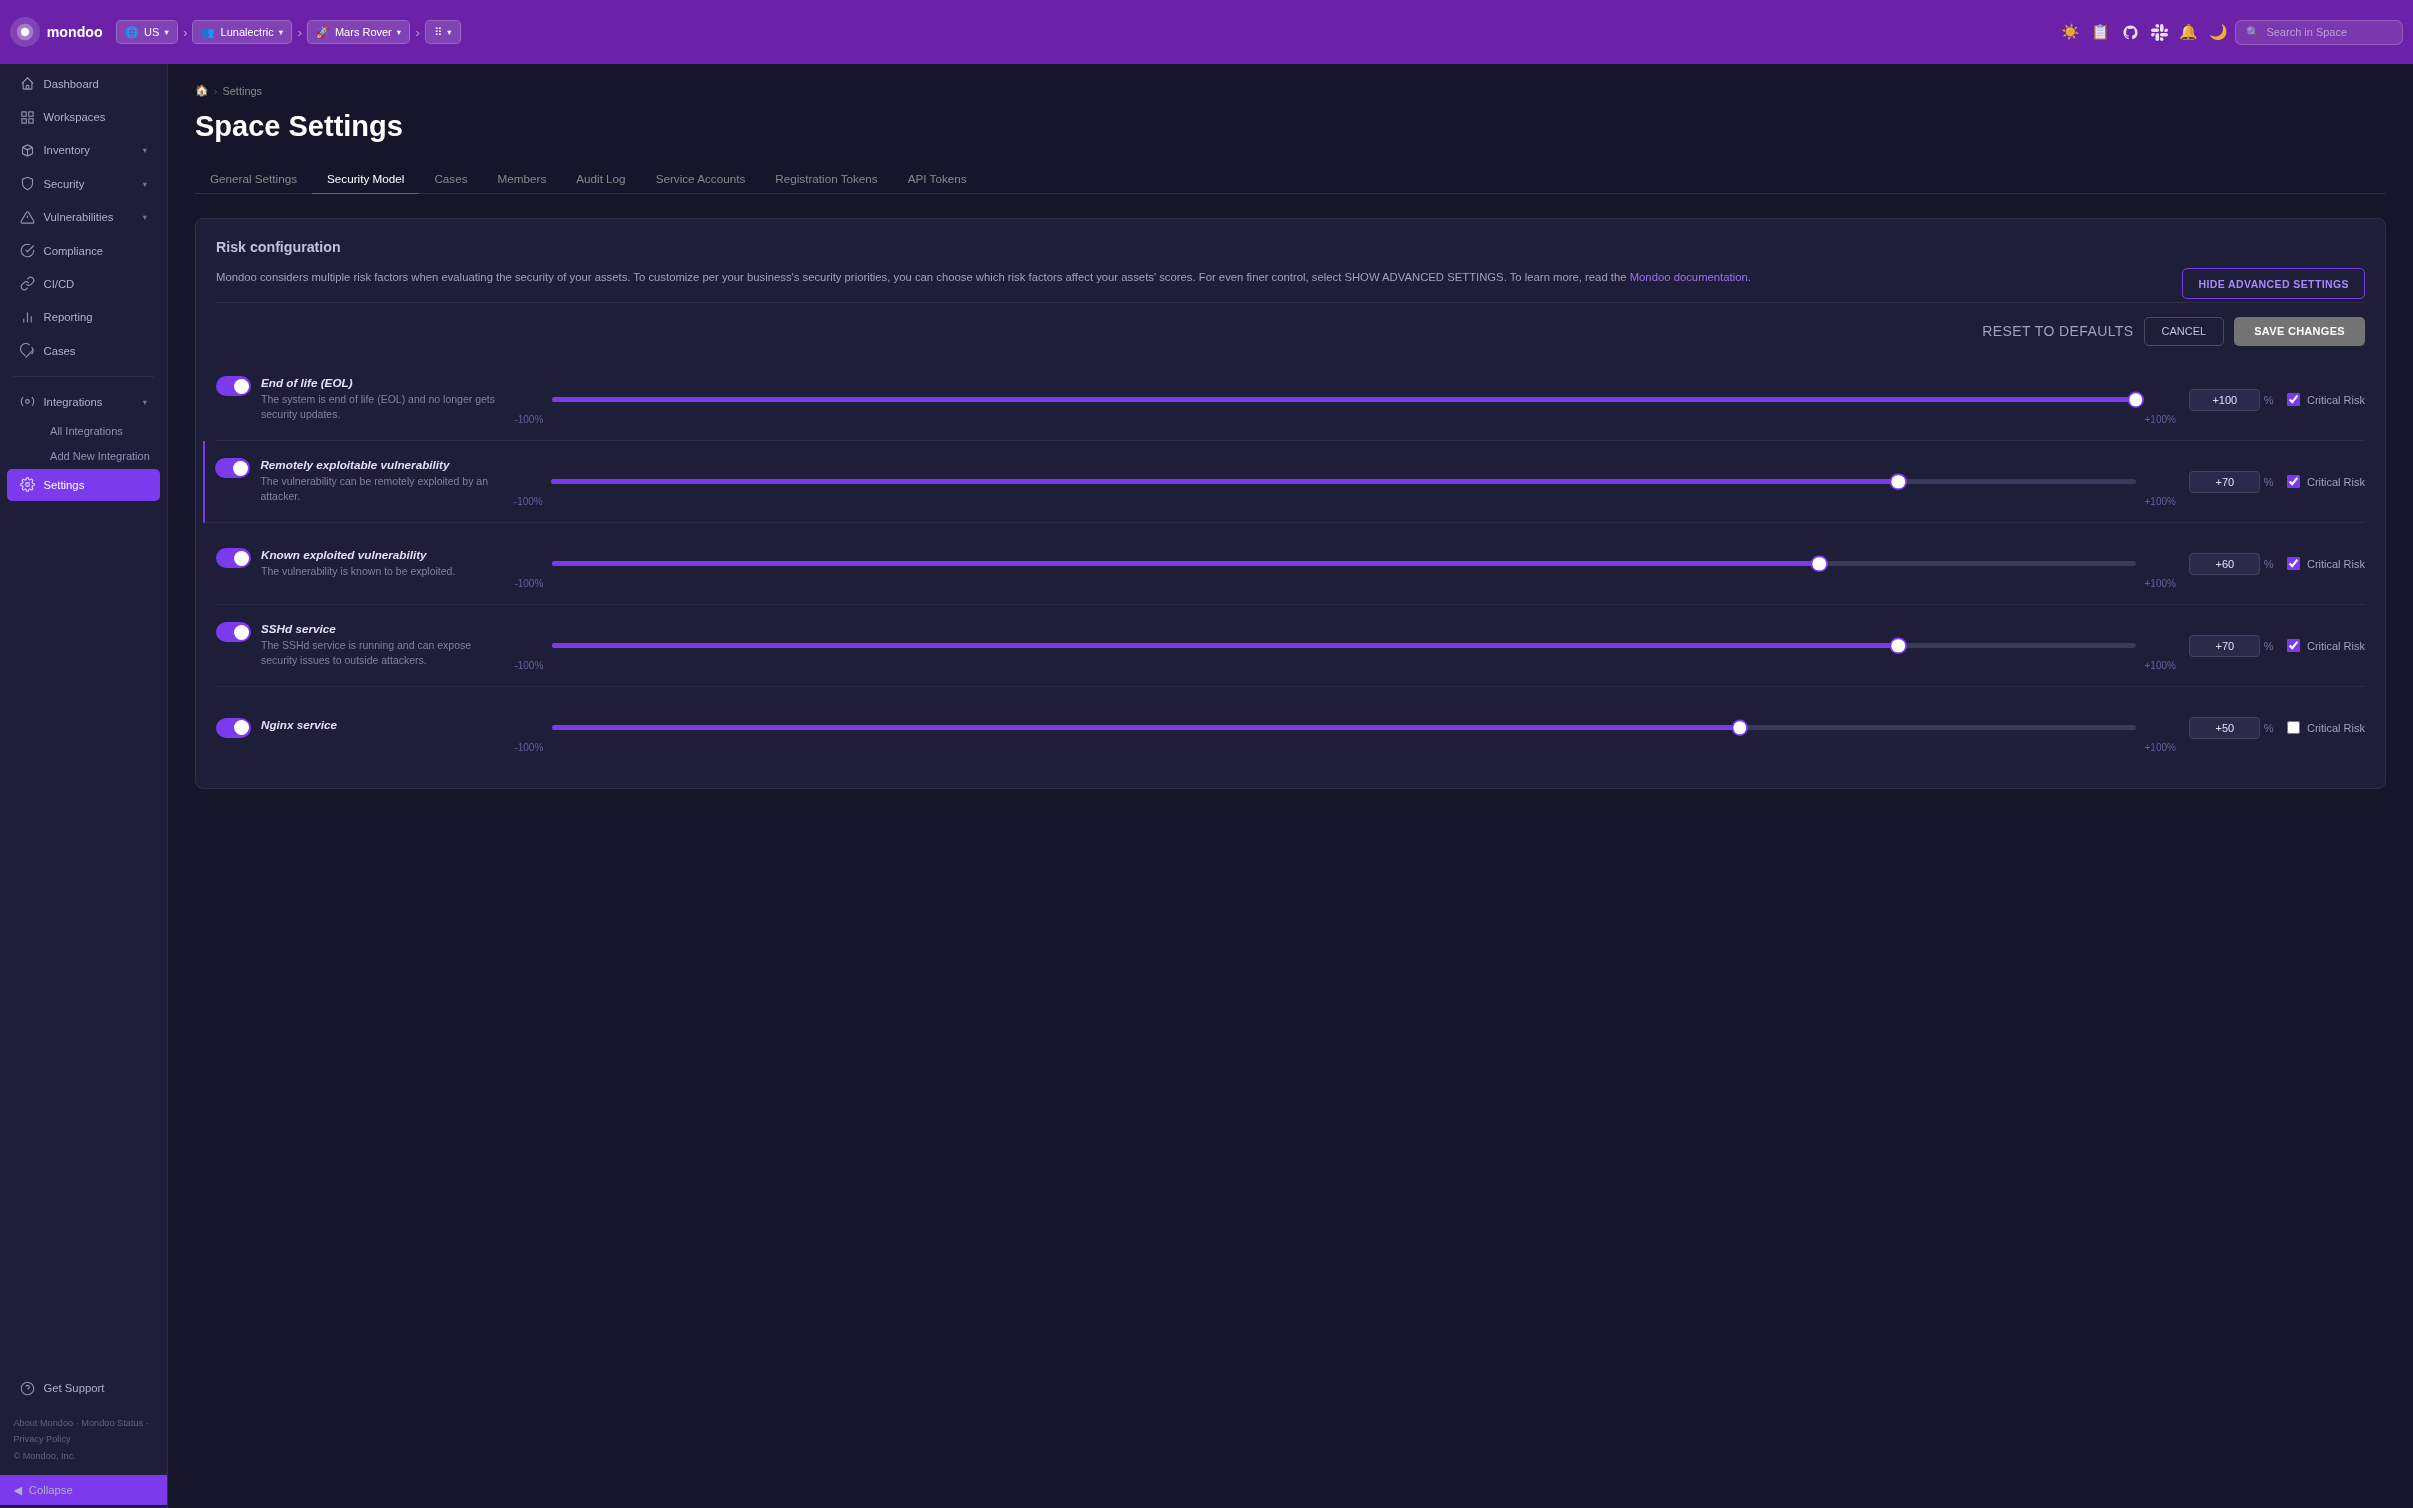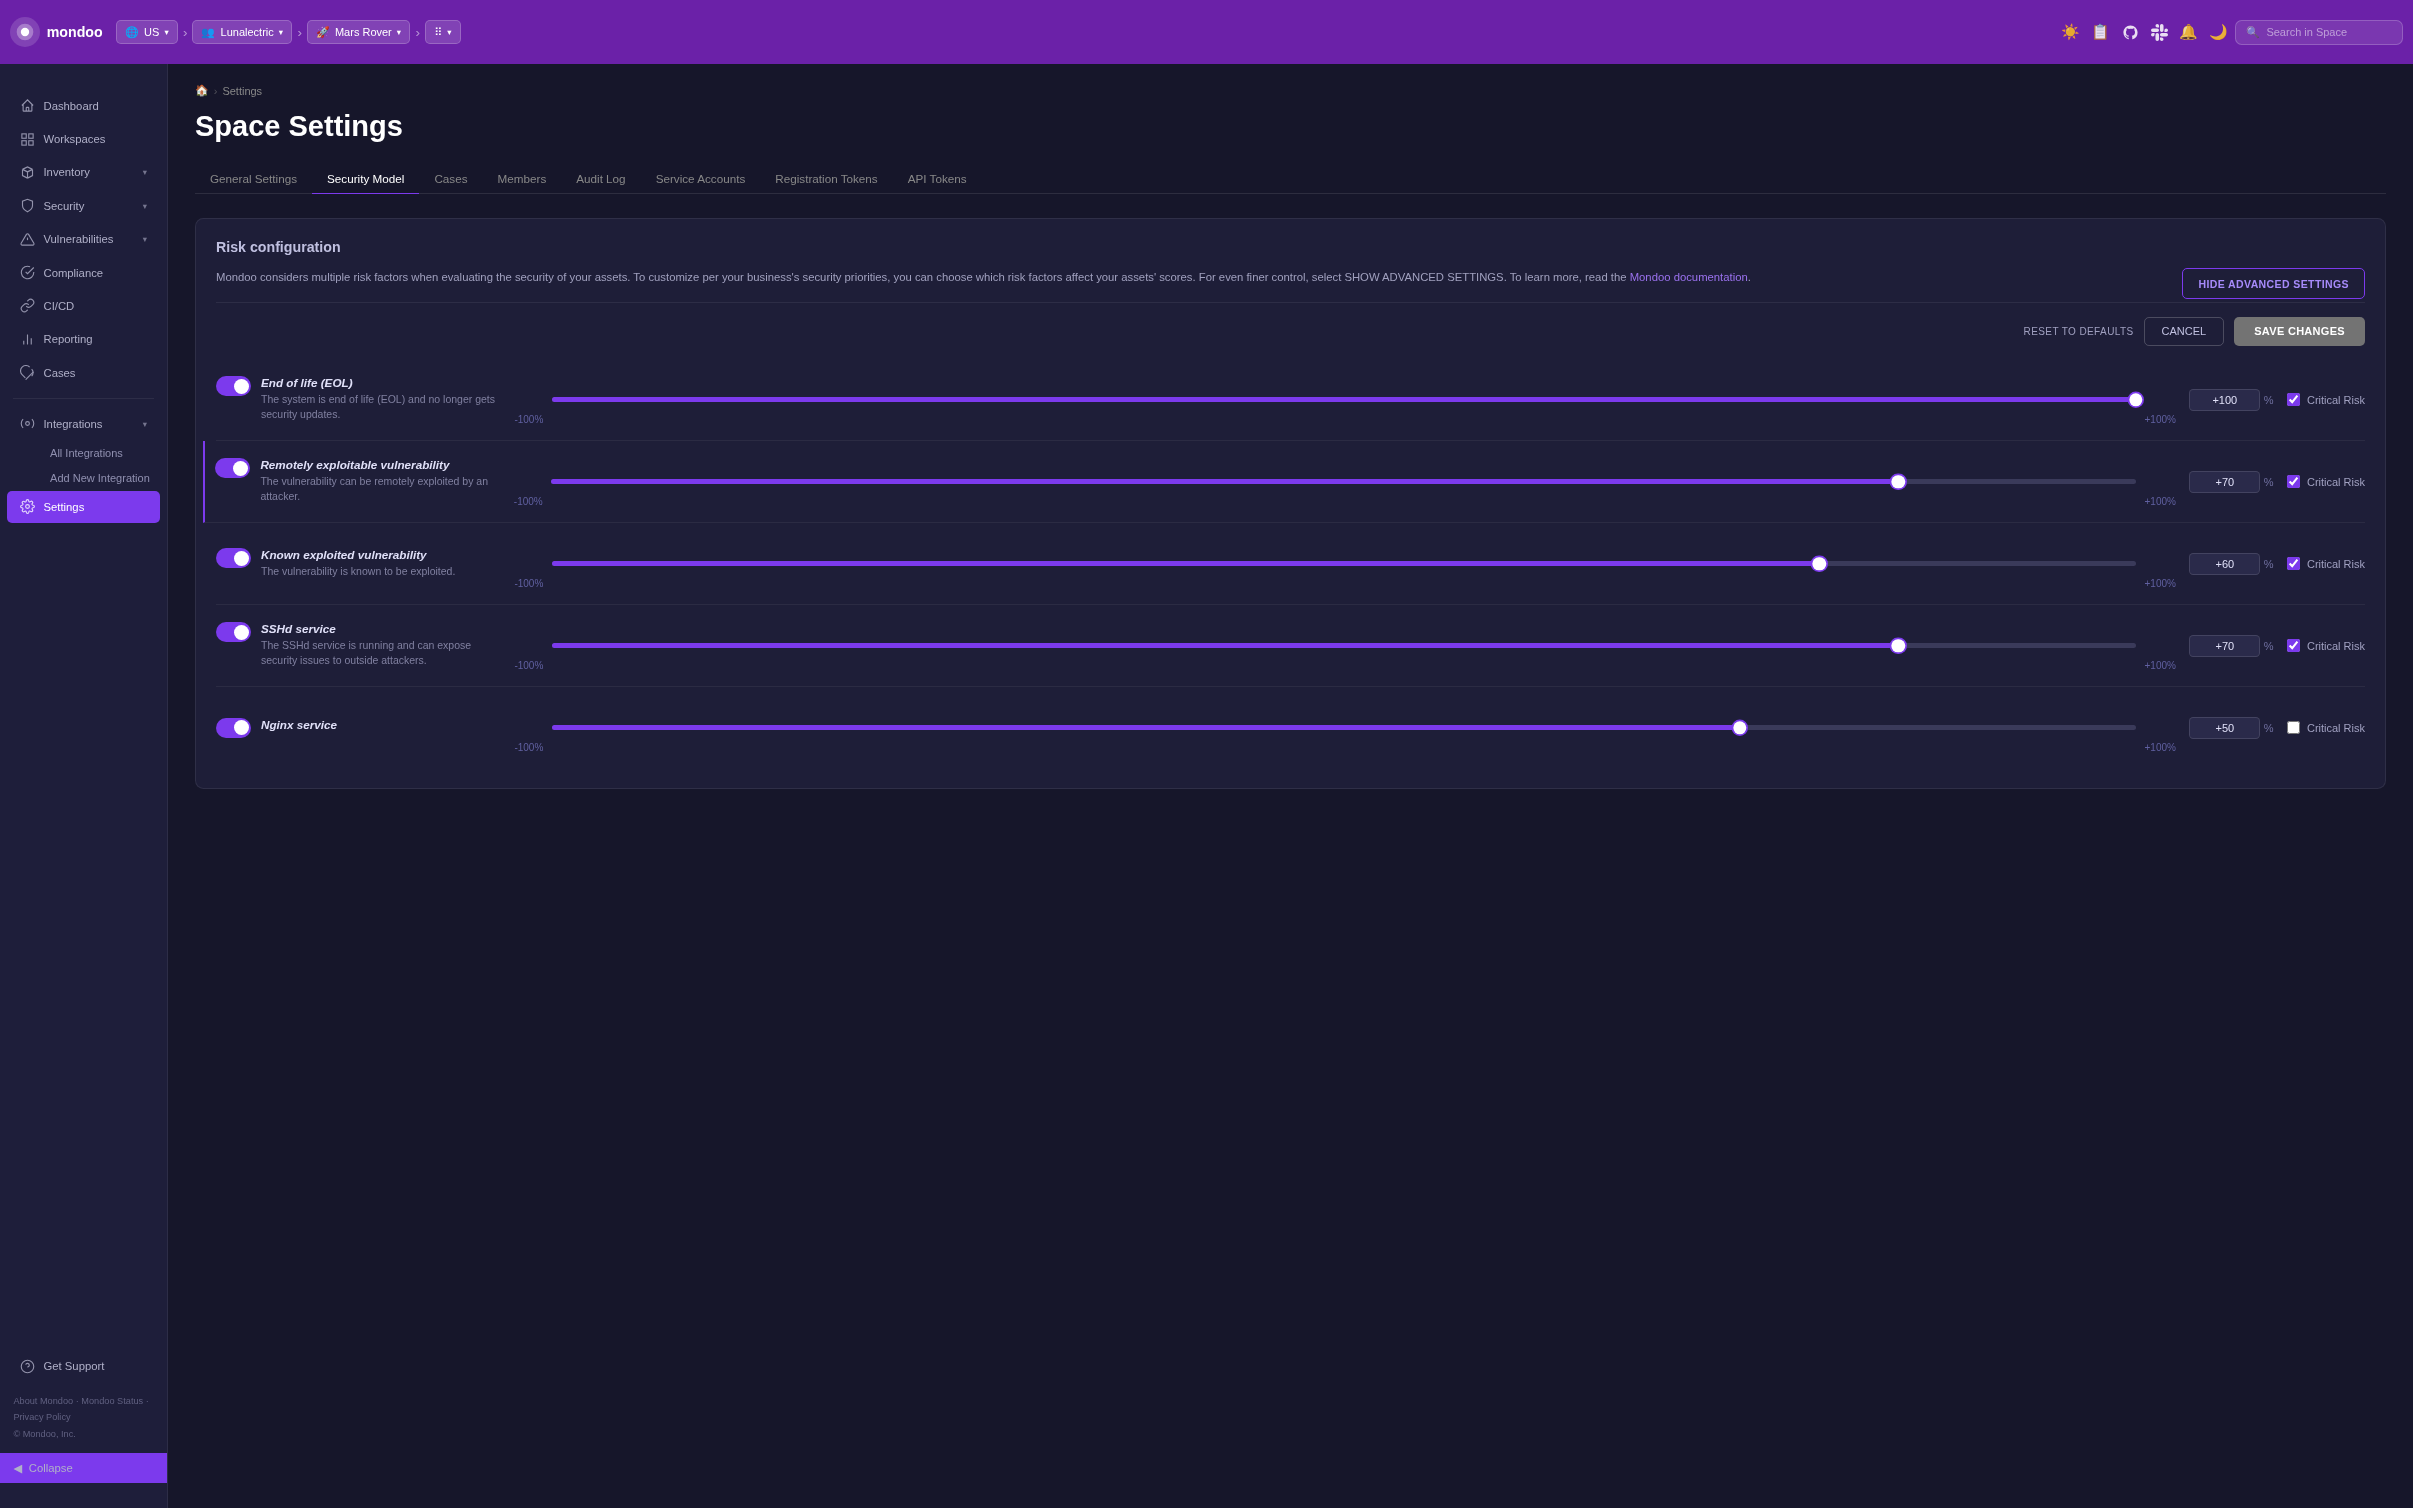--- a/index.html
+++ b/index.html
@@ -14,21 +14,21 @@
     .nav-sep { color: rgba(255,255,255,0.5); font-size: 13.4px; }
     .nav-spacer { flex: 1; }
     .nav-icons { display: flex; align-items: center; gap: 11.7px; }
     .nav-icon-btn { background: none; border: none; cursor: pointer; color: #fff; opacity: 0.85; font-size: 15px; display: flex; align-items: center; }
     .search-box { display: flex; align-items: center; gap: 6.7px; background: rgba(255,255,255,0.1); border: 0.8px solid rgba(255,255,255,0.2); border-radius: 6.7px; padding: 5px 10px; color: rgba(255,255,255,0.7); min-width: 168px; font-size: 11px; cursor: text; }
 
     
     .main-layout { display: flex; flex: 1; overflow: hidden; }
 
     
-    .sidebar { width: 168px; background: #1e1e3a; flex-shrink: 0; display: flex; flex-direction: column; padding: 25px 0; overflow-y: auto; border-right: 0.8px solid rgba(255,255,255,0.07); }
+    .sidebar { width: 168px; background: #1e1e3a; flex-shrink: 0; display: flex; flex-direction: column; padding: 3px 0; overflow-y: auto; border-right: 0.8px solid rgba(255,255,255,0.07); }
     .sidebar-item { display: flex; align-items: center; gap: 8.4px; padding: 8.4px 13.4px; cursor: pointer; color: #b0b0c8; font-size: 11.3px; border-radius: 5px; margin: 0.8px 6.7px; }
     .sidebar-item.active { background: #7c3aed; color: #fff; }
     .sidebar-item .si-icon { width: 15px; height: 15px; opacity: 0.8; flex-shrink: 0; }
     .sidebar-item .chevron { margin-left: auto; font-size: 8.4px; opacity: 0.6; }
     .sidebar-sub { padding-left: 35px; }
     .sidebar-sub-item { display: flex; align-items: center; gap: 6.7px; padding: 5.9px 8.4px; cursor: pointer; color: #9090b0; font-size: 11px; border-radius: 4.2px; margin: 0.8px 6.7px; }
     .sidebar-footer { margin-top: auto; padding: 10px 13.4px; font-size: 9.2px; color: #606080; line-height: 1.8; }
     .sidebar-collapse { display: flex; align-items: center; gap: 6.7px; padding: 8.4px 13.4px; cursor: pointer; color: #b0b0c8; font-size: 11.3px; background: #7c3aed; margin: 0.8px 0 0; }
 
     
@@ -45,21 +45,21 @@
     
     .risk-card { background: #1e1e38; border-radius: 8.4px; border: 0.8px solid rgba(255,255,255,0.08); padding: 20px; margin-bottom: 17px; }
     .risk-card-title { font-size: 14.2px; font-weight: 600; color: #c0c0e0; margin-bottom: 13.4px; }
     .risk-card-desc { display: flex; align-items: flex-start; gap: 17px; }
     .risk-desc-text { flex: 1; color: #a0a0be; font-size: 11.3px; line-height: 1.6; }
     .risk-desc-text a { color: #9b72ef; text-decoration: none; }
     .hide-adv-btn { flex-shrink: 0; background: transparent; border: 1.3px solid #7c3aed; color: #a78bfa; padding: 8.4px 15px; border-radius: 5px; cursor: pointer; font-size: 10.5px; font-weight: 600; letter-spacing: 0.4px; white-space: nowrap; }
 
     
     .action-row { display: flex; align-items: center; justify-content: flex-end; gap: 10px; padding: 13.4px 0 13.4px; border-top: 0.8px solid rgba(255,255,255,0.07); margin-top: 3.4px; }
-    .reset-btn { background: none; border: none; color: #a0a0c0; cursor: pointer; font-size: 10px; letter-spacing: 0.4px; font-weight: 500; }
+    .reset-btn { background: none; border: none; color: #a0a0c0; cursor: pointer; font-size: 14px; letter-spacing: 0.4px; font-weight: 500; }
     .cancel-btn { background: transparent; border: 1.3px solid rgba(255,255,255,0.2); color: #c0c0e0; padding: 7.5px 17px; border-radius: 5px; cursor: pointer; font-size: 11px; font-weight: 500; }
     .save-btn { background: #737373; color: #fff; border: none; padding: 8.4px 20px; border-radius: 5px; cursor: pointer; font-size: 11px; font-weight: 600; letter-spacing: 0.3px; }
 
     
     .risk-rows { display: flex; flex-direction: column; gap: 0; }
     .risk-row { display: flex; align-items: center; gap: 13.4px; padding: 15px 0; border-bottom: 0.8px solid rgba(255,255,255,0.06); }
     .risk-row:last-child { border-bottom: none; }
     .risk-row-left { display: flex; align-items: flex-start; gap: 10px; min-width: 0; flex: 0 0 285px; }
     .toggle-switch { flex-shrink: 0; width: 35px; height: 20px; background: #7c3aed; border-radius: 10px; position: relative; cursor: pointer; }
     .toggle-switch .knob { position: absolute; right: 2.5px; top: 2.5px; width: 15px; height: 15px; background: #fff; border-radius: 50%; transition: right 0.2s; }

